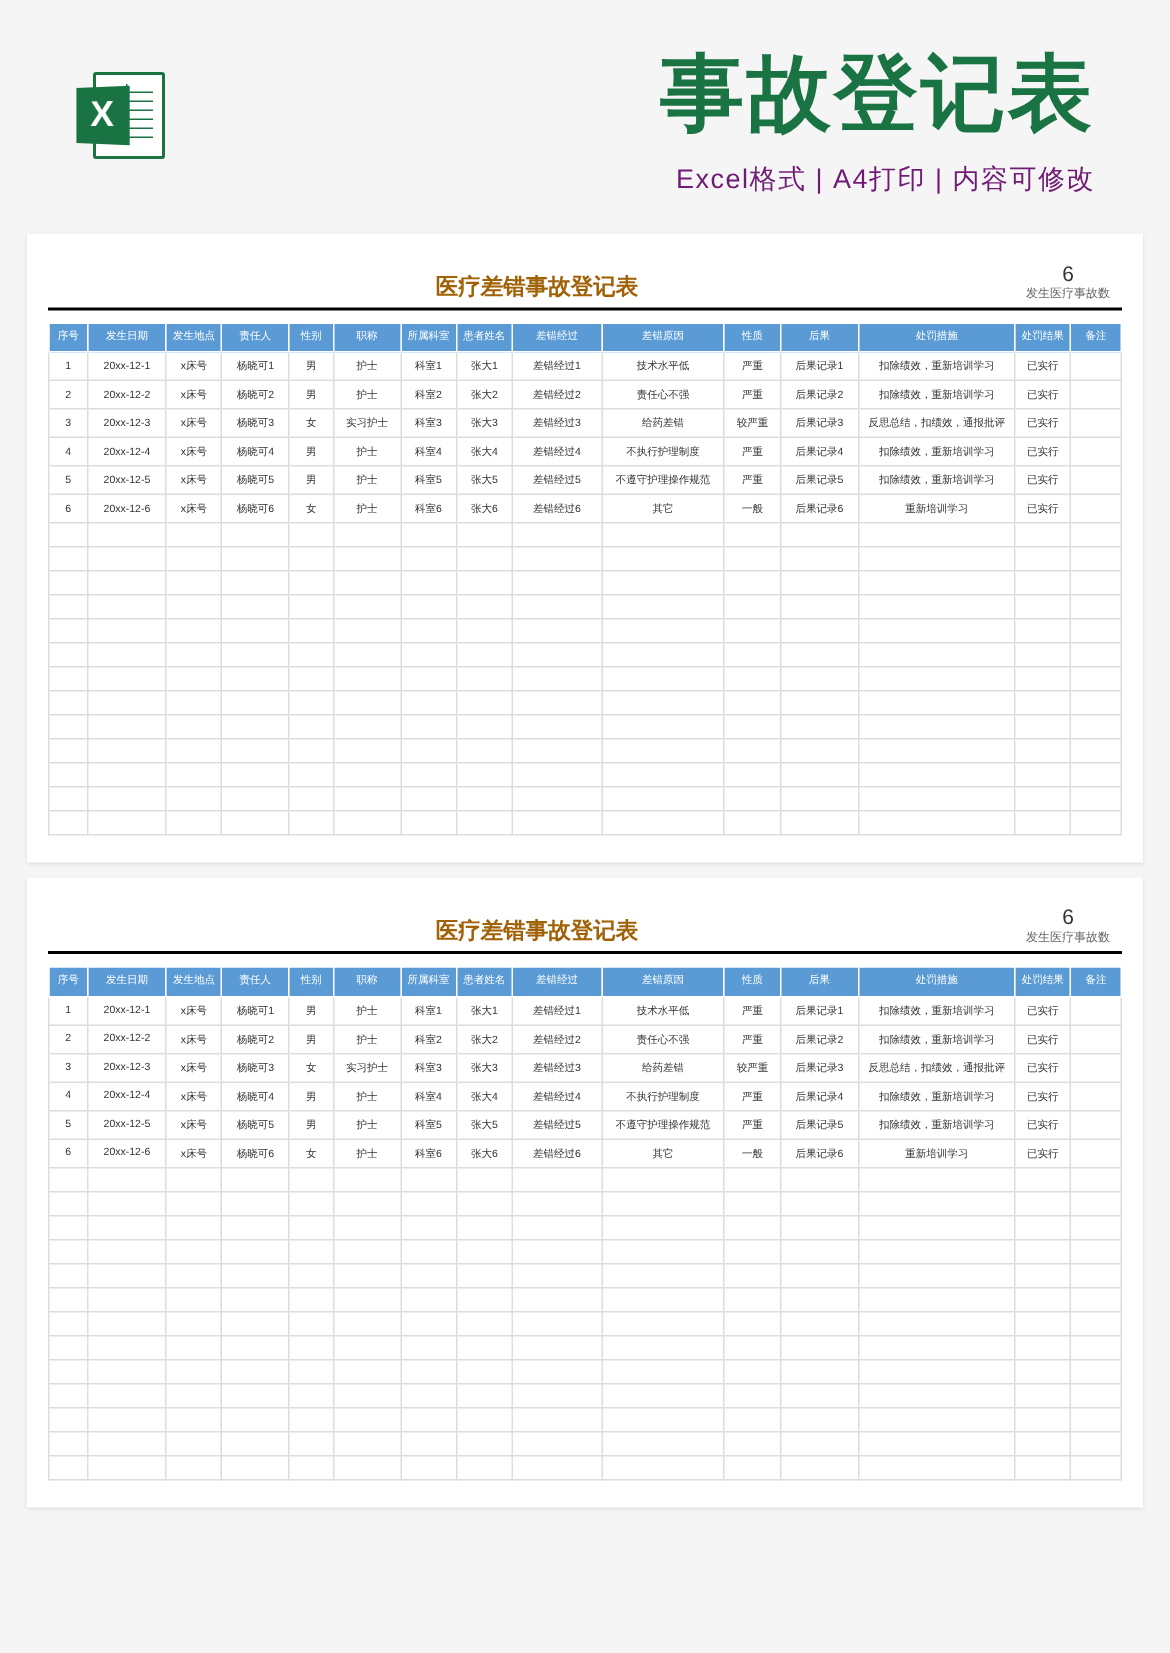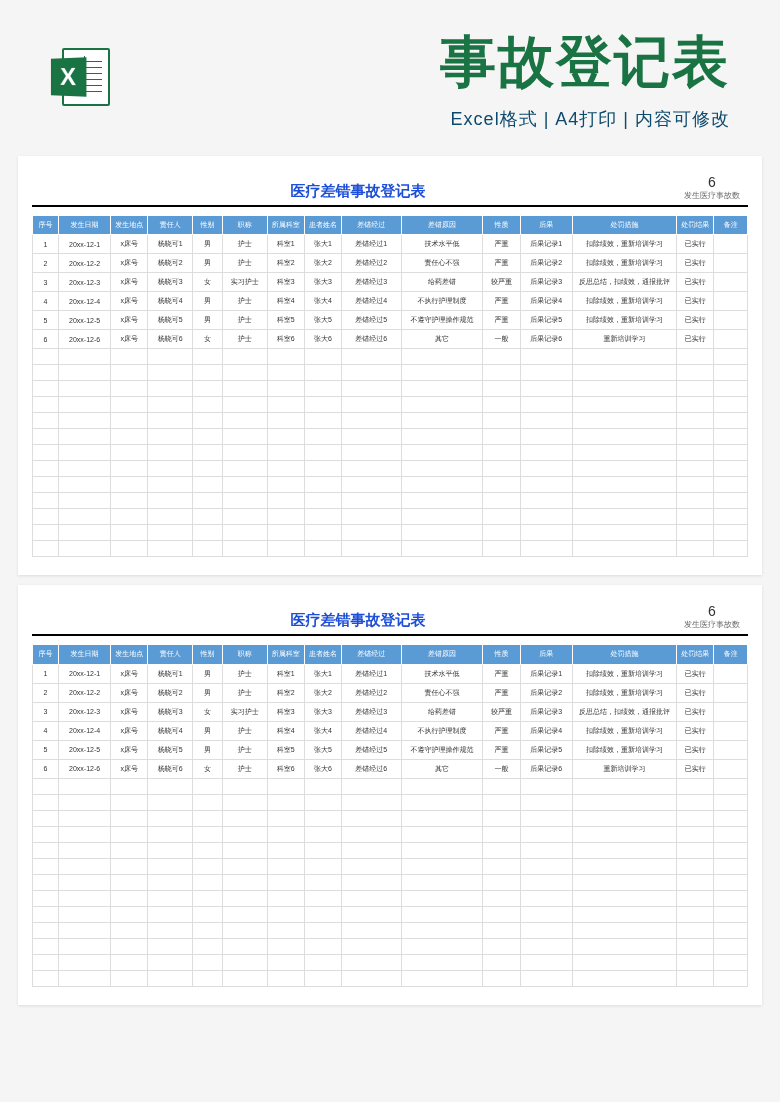--- a/index.html
+++ b/index.html
@@ -73,21 +73,21 @@
     }
     .title-group { flex: 1; text-align: right; }
     .main-title {
       font-size: 56px;
       font-weight: bold;
       color: #1a7343;
       letter-spacing: 2px;
     }
     .sub-title {
       font-size: 18px;
-      color: #0c4a6e;
+      color: #701a75;
       margin-top: 6px;
       letter-spacing: 1px;
     }
     .page-container {
       background: #fff;
       margin: 10px 18px;
       padding: 18px 14px;
       box-shadow: 0 1px 3px rgba(0,0,0,0.1);
     }
     .sheet-title-row {
@@ -95,21 +95,21 @@
       align-items: flex-end;
       border-bottom: 2px solid #000;
       padding-bottom: 4px;
       margin-bottom: 8px;
     }
     .sheet-title {
       flex: 1;
       text-align: center;
       font-size: 15px;
       font-weight: bold;
-      color: #1d4ed8;
+      color: #a16207;
     }
     .sheet-count-block {
       text-align: center;
       font-size: 8px;
       color: #666;
       padding-right: 8px;
     }
     .sheet-count-num {
       font-size: 14px;
       color: #333;

